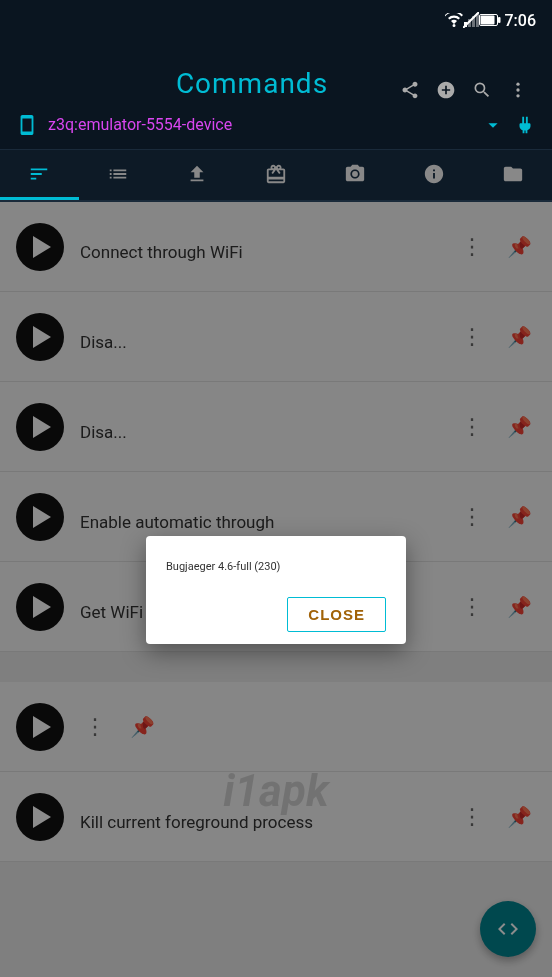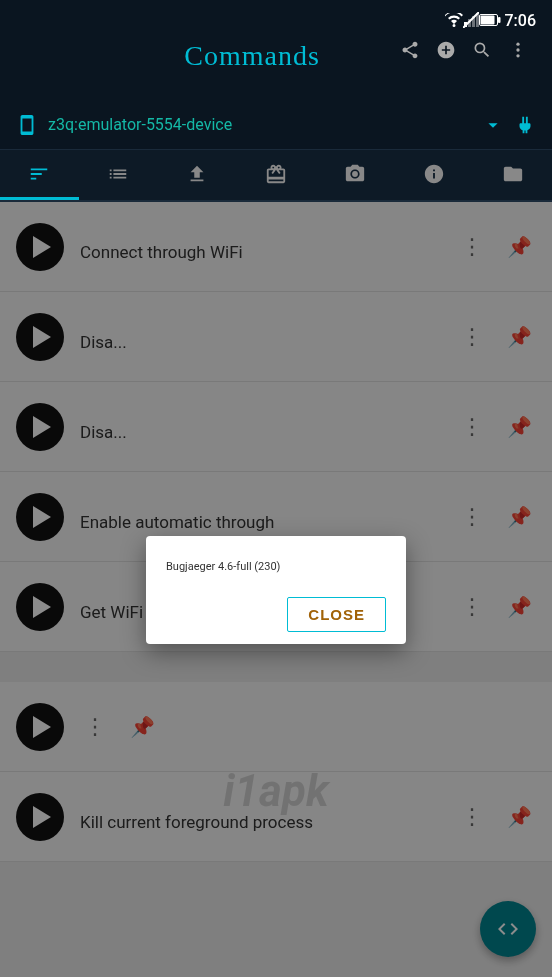--- a/index.html
+++ b/index.html
@@ -34,24 +34,23 @@
       font-weight: 500;
       margin-left: 4px;
     }
 
     
     .header {
       width: 100%;
       height: 60px;
       background: #0a1520;
       display: flex;
-      align-items: flex-start;
+      align-items: flex-end;
       justify-content: space-between;
       padding: 0 24px;
-      font-family: Liberation Serif, serif;
     }
     .header-title {
       color: #00bcd4;
       font-size: 28px;
       font-weight: 400;
       flex: 1;
       text-align: center;
       letter-spacing: 1px;
     }
     .header-icons {
@@ -65,21 +64,21 @@
       width: 100%;
       height: 50px;
       background: #0a1520;
       display: flex;
       align-items: center;
       padding: 0 16px;
       gap: 10px;
       border-bottom: 1px solid #1a2a3a;
     }
     .device-name {
-      color: #14b8a6;
+      color: #d946ef;
       font-size: 16px;
       flex: 1;
     }
 
     
     .toolbar {
       width: 100%;
       height: 52px;
       background: #0d1a26;
       display: flex;

